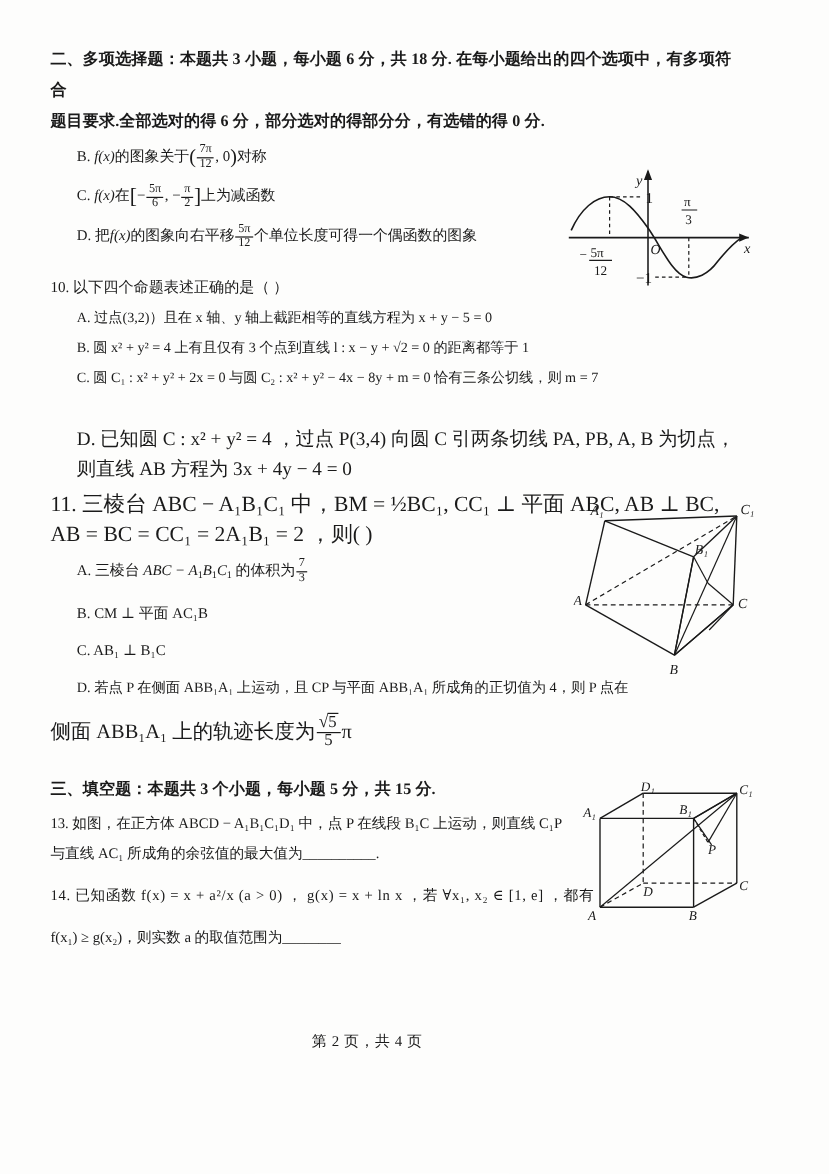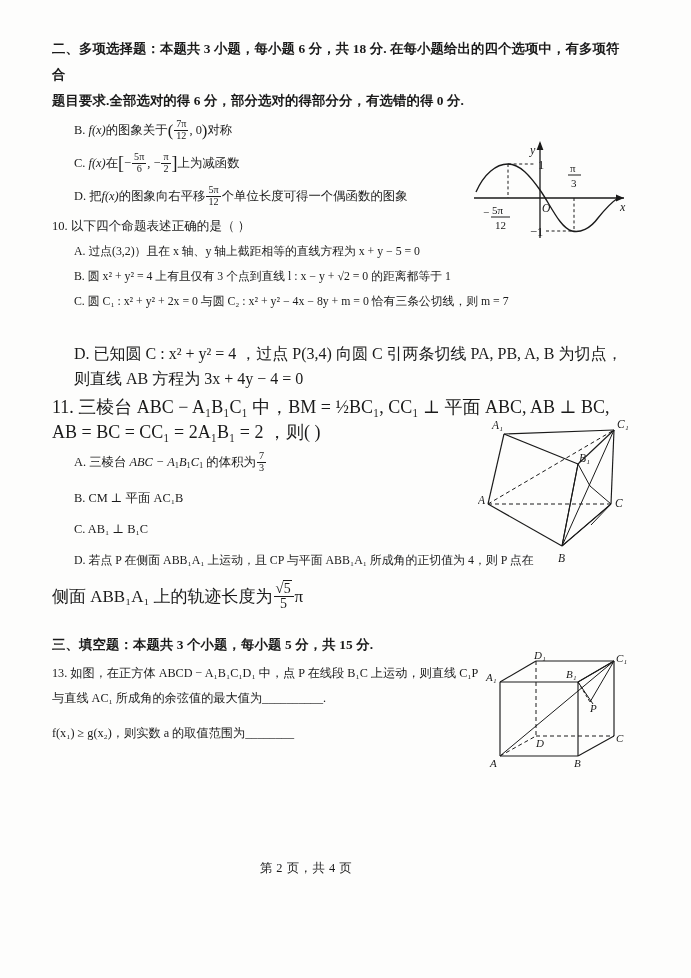--- a/index.html
+++ b/index.html
@@ -17,21 +17,21 @@
   }
   .page {
     position: absolute;
     left: 0; top: 0;
     width: 691px;
     height: 978px;
     background: #fdfdfc;
   }
   .content {
     position: absolute;
-    left: 52px;
+    left: 42px;
     top: 36px;
     width: 580px;
   }
 
   
   .sec-head {
     font-weight: bold;
     font-size: 13.4px;
     line-height: 26px;
     letter-spacing: 0.1px;
@@ -107,21 +107,21 @@
     <div class="opt" style="line-height:33px;">
       <span>C.</span>
       <span class="it">f(x)</span><span>在</span><span style="font-size:1.45em;vertical-align:-0.12em;">[</span>−<span class="frac"><span class="num">5π</span><span class="den">6</span></span>,&nbsp;−<span class="frac"><span class="num">π</span><span class="den">2</span></span><span style="font-size:1.45em;vertical-align:-0.12em;">]</span><span>上为减函数</span>
     </div>
 
     <div class="opt" style="line-height:33px;">
       <span>D.</span>
       <span>把</span><span class="it">f(x)</span><span>的图象向右平移</span><span class="frac"><span class="num">5π</span><span class="den">12</span></span><span>个单位长度可得一个偶函数的图象</span>
     </div>
 
-    <div class="qline" style="margin-top:1px;">
+    <div class="qline" style="margin-top:14px;">
       <span>10.</span>
       <span>以下四个命题表述正确的是（  ）</span>
     </div>
     <div class="opt" style="font-size:11.8px;">
       <span>A.</span>
       <span>过点(3,2)）且在 x 轴、y 轴上截距相等的直线方程为 x + y − 5 = 0</span>
     </div>
     <div class="opt" style="font-size:11.8px;">
       <span>B.</span>
       <span>圆 x² + y² = 4 上有且仅有 3 个点到直线 l : x − y + √2 = 0 的距离都等于 1</span>
@@ -167,20 +167,24 @@
 
 
     <div class="qline" style="font-size:12.2px;margin-top:3px;">
       <span>13.</span>
       <span>如图，在正方体 ABCD − A₁B₁C₁D₁ 中，点 P 在线段 B₁C 上运动，则直线 C₁P</span>
     </div>
     <div class="qline" style="font-size:12.2px;">
       <span>与直线 AC₁ 所成角的余弦值的最大值为__________.</span>
     </div>
 
+    <div class="qline" style="font-size:12.2px;margin-top:10px;letter-spacing:0.6px;">
+      <span>14.</span>
+      <span>已知函数 f(x) = x + a²/x (a &gt; 0) ， g(x) = x + ln x ，若 ∀x₁, x₂ ∈ [1, e] ，都有</span>
+    </div>
     <div class="qline" style="font-size:12.2px;line-height:44px;">
       <span>f(x₁) ≥ g(x₂)，则实数 a 的取值范围为________</span>
     </div>
 
   </div>
 
   <div class="fig" style="left:468px; top:126px;">
     <svg width="172" height="116" viewBox="0 0 172 116">
 
       <line x1="6" y1="72" x2="156" y2="72" stroke="#1a1a1a" stroke-width="1.3"></line>

